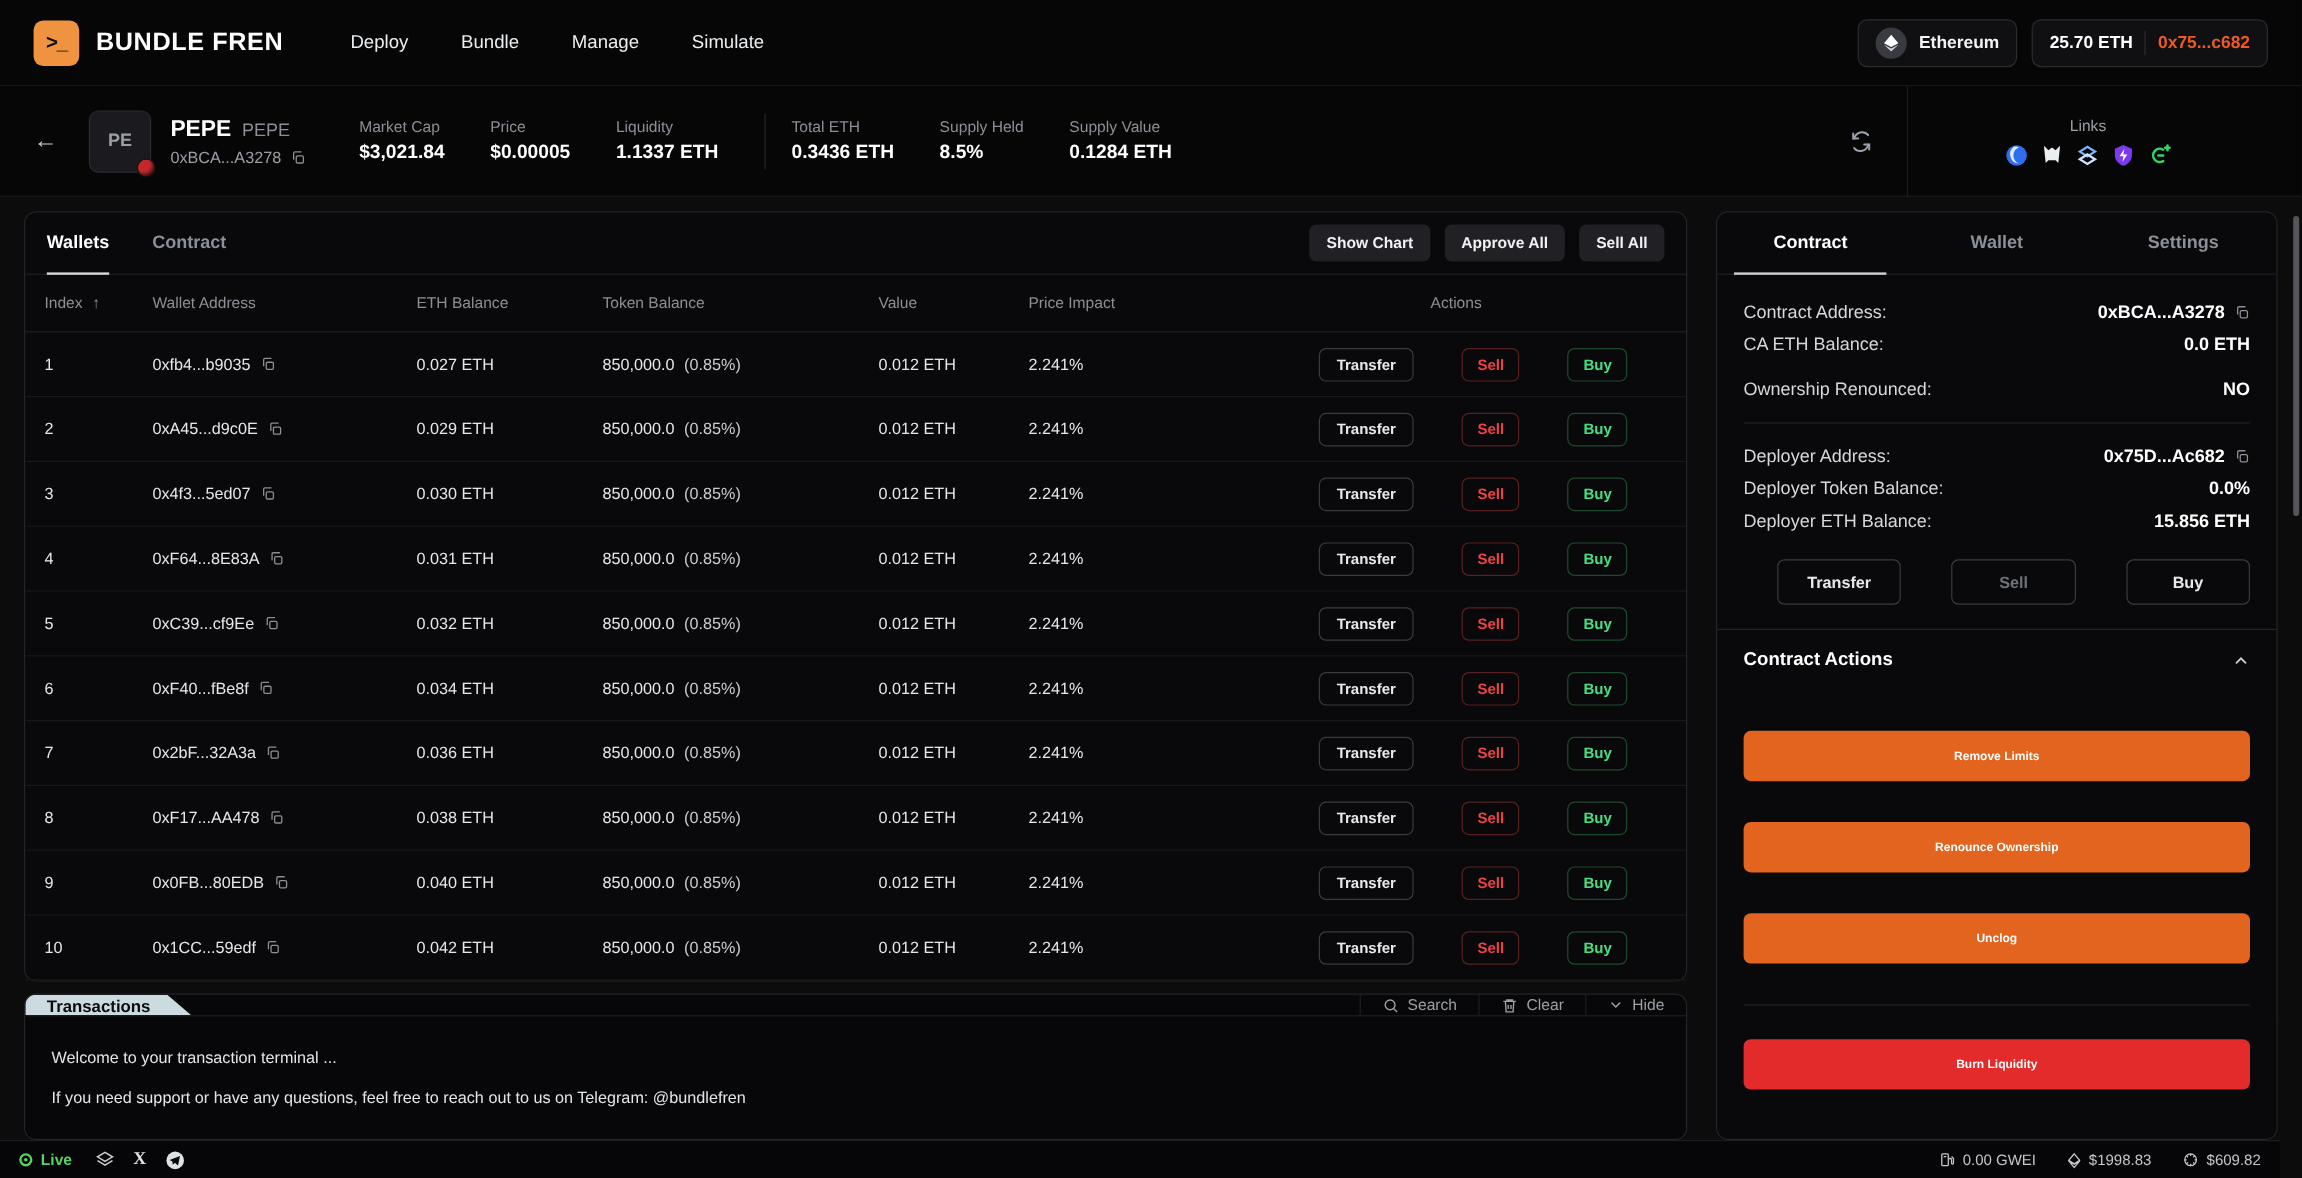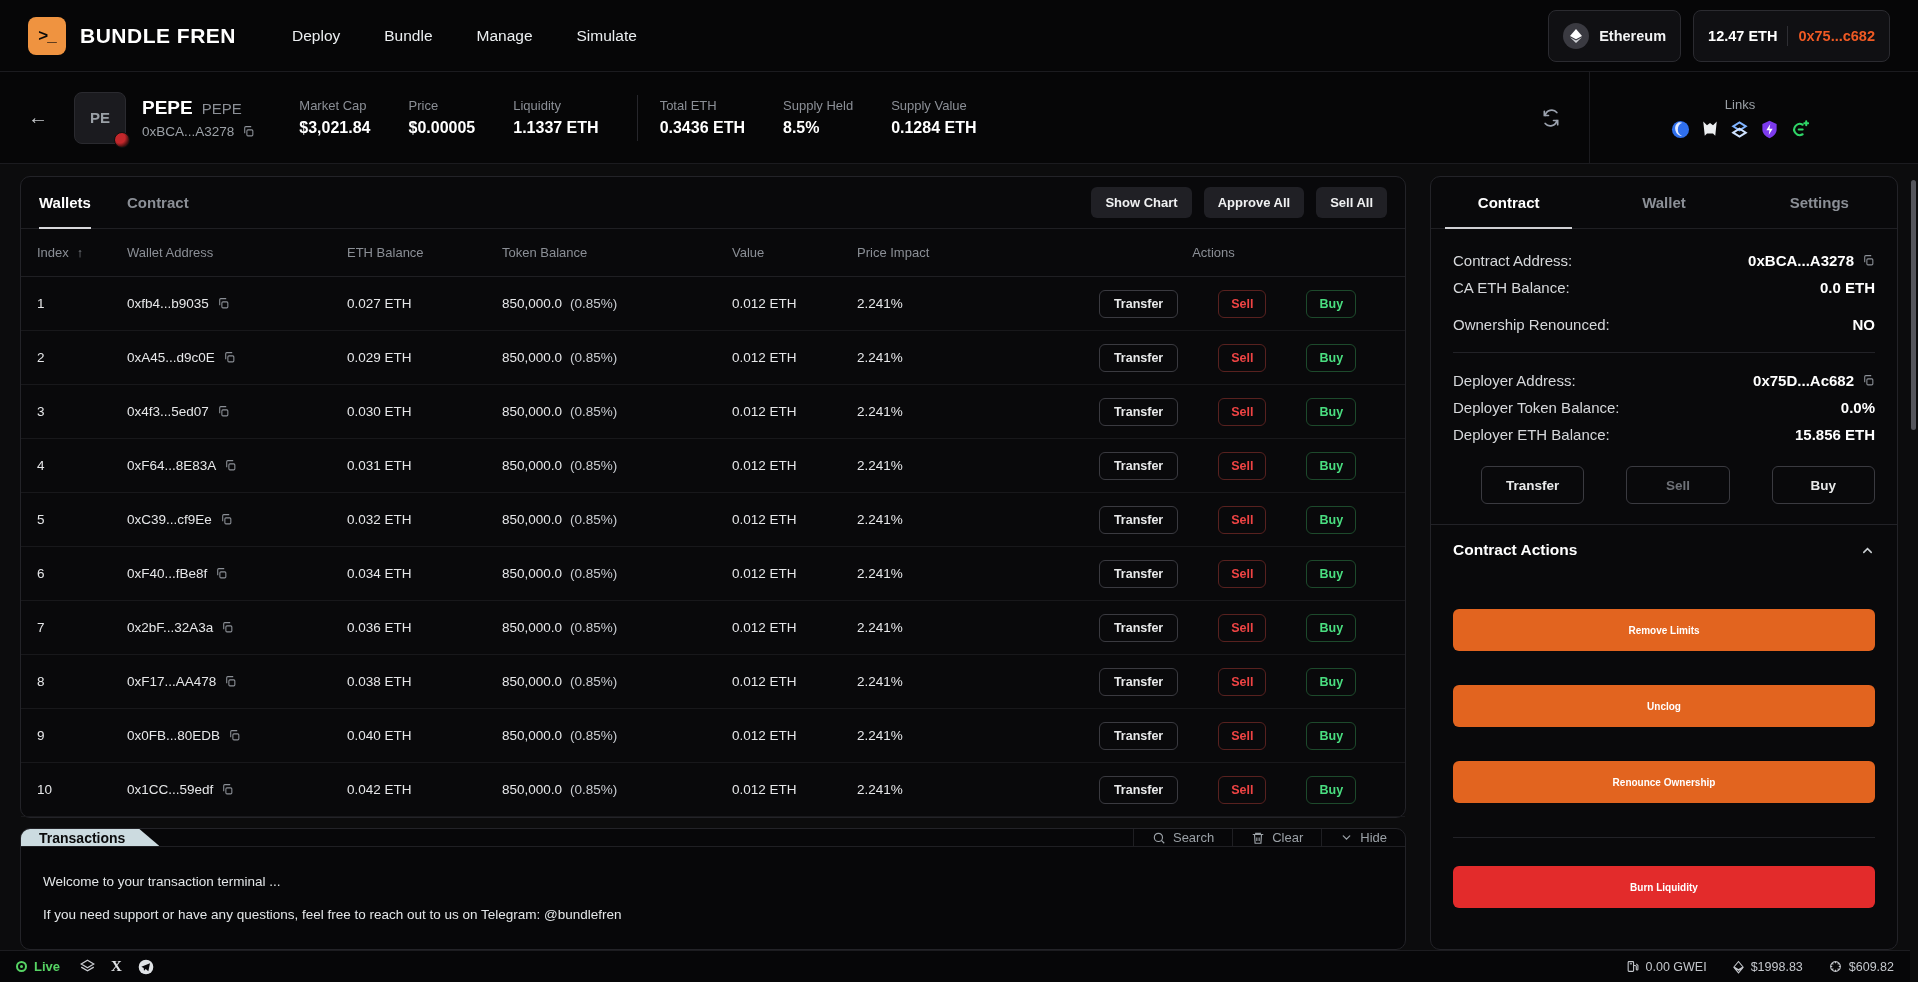--- a/index.html
+++ b/index.html
@@ -21,21 +21,21 @@
     width:38px; height:38px; border-radius:8px;
     background:var(--accent-orange,#ef9340);
     display:flex; align-items:center; justify-content:center;
     color:#0a0a0a; font-weight:800; font-size:17px; letter-spacing:-1px;
   }
   .brand { font-size:21px; font-weight:800; letter-spacing:.5px; margin-left:14px; color:#fff; }
   .nav-items { display:flex; gap:44px; margin-left:56px; }
   .nav-item { font-size:15.5px; color:#eceff1; font-weight:500; cursor:pointer; }
   .nav-right { margin-left:auto; display:flex; gap:12px; }
   .pill {
-    height:52px; background:#101013; border:1px solid #2b2b30; border-radius:8px;
+    height:40px; background:#101013; border:1px solid #2b2b30; border-radius:8px;
     display:flex; align-items:center; padding:0 14px; gap:10px;
   }
   .eth-circ {
     width:26px; height:26px; border-radius:50%; background:#3a3a41;
     display:flex; align-items:center; justify-content:center;
   }
   .pill .net { font-size:14.5px; font-weight:600; color:#f2f3f4; }
   .pill .bal { font-size:14.5px; font-weight:700; color:#fff; }
   .pill .vdiv { width:1px; height:20px; background:#2e2e33; }
   .pill .addr { font-size:14.5px; font-weight:600; color:var(--link-orange,#ef5a24); }
@@ -145,21 +145,21 @@
     background:var(--accent-orange-strong,#e2641f); margin-bottom:34px; display:block;
   }
   .action-btn.burn { background:var(--burn-red,#e32b2b); margin-bottom:0; }
   .burn-div { border-top:1px solid #222227; margin:0 0 28px 0; }
 
   
   .page-scrollbar { position:absolute; right:2px; top:180px; width:5px; height:250px; background:#55565c; border-radius:3px; }
 
   
   .statusbar {
-    position:absolute; left:0; right:8px; bottom:0; height:32px; background:#060608;
+    position:absolute; left:0; right:18px; bottom:0; height:32px; background:#060608;
     border-top:1px solid #1c1c20; display:flex; align-items:center; padding:0 16px; z-index:10;
   }
   .live { display:flex; align-items:center; gap:7px; color:var(--live-green,#56d364); font-size:13px; font-weight:600; }
   .live-dot { width:11px; height:11px; border:2px solid #56d364; border-radius:50%; display:inline-flex; align-items:center; justify-content:center; }
   .live-dot::after { content:""; width:3px; height:3px; background:#56d364; border-radius:50%; }
   .sb-icons { display:flex; align-items:center; gap:16px; margin-left:20px; color:#c9ccd1; }
   .sb-icons span { cursor:pointer; display:inline-flex; }
   .x-glyph { font-weight:800; font-size:15px; color:#dfe2e5; font-family:"Liberation Serif", serif; }
   .sb-right { margin-left:auto; display:flex; align-items:center; gap:26px; color:#c4c7cc; font-size:12.5px; }
   .sb-item { display:flex; align-items:center; gap:7px; }
@@ -182,21 +182,21 @@
     <div class="pill">
       <span class="eth-circ">
         <svg width="12" height="14" viewBox="0 0 12 14">
             <path d="M6 0l6 7-6 3.2L0 7z" fill="#fff"></path>
             <path d="M6 11.4L12 8.2 6 14 0 8.2z" fill="#cfd2d6"></path>
           </svg>
       </span>
       <span class="net">Ethereum</span>
     </div>
     <div class="pill">
-      <span class="bal">12.47 ETH</span>
+      <span class="bal">25.70 ETH</span>
       <span class="vdiv"></span>
       <span class="addr">0x75...c682</span>
     </div>
   </div>
 </div>
 
 <div class="token-header">
   <span class="back-arrow">←</span>
   <div class="avatar">
     <span>PE</span>
@@ -666,22 +666,22 @@
     <div class="actions-head">
       <span class="t">Contract Actions</span>
       <span>
         <svg width="15" height="15" viewBox="0 0 24 24" fill="none" stroke="#cbd0d4" stroke-width="2.4" stroke-linecap="round">
             <path d="M6 15l6-6 6 6"></path>
           </svg>
       </span>
     </div>
     <div class="actions-body">
       <button class="action-btn">Remove Limits</button>
+      <button class="action-btn">Renounce Ownership</button>
       <button class="action-btn">Unclog</button>
-      <button class="action-btn">Renounce Ownership</button>
       <div class="burn-div"></div>
       <button class="action-btn burn">Burn Liquidity</button>
     </div>
   </div>
 </div>
 
 <div class="page-scrollbar"></div>
 
 <div class="statusbar">
   <div class="live">

